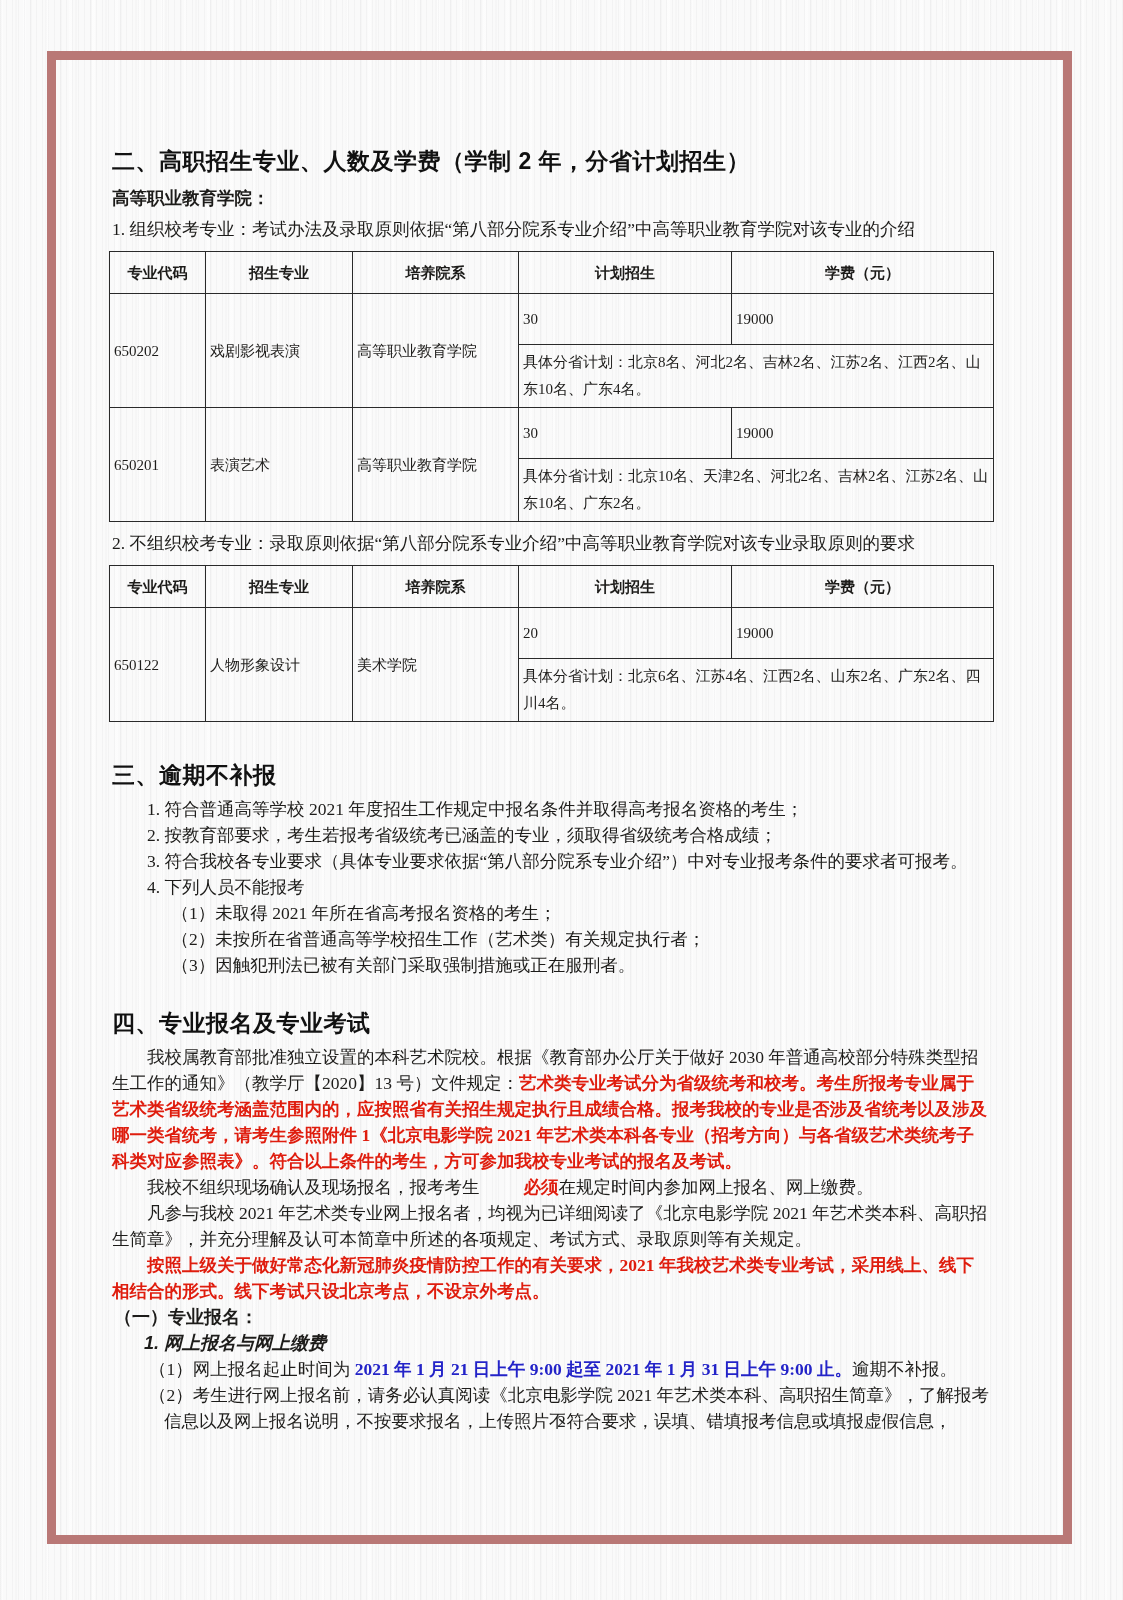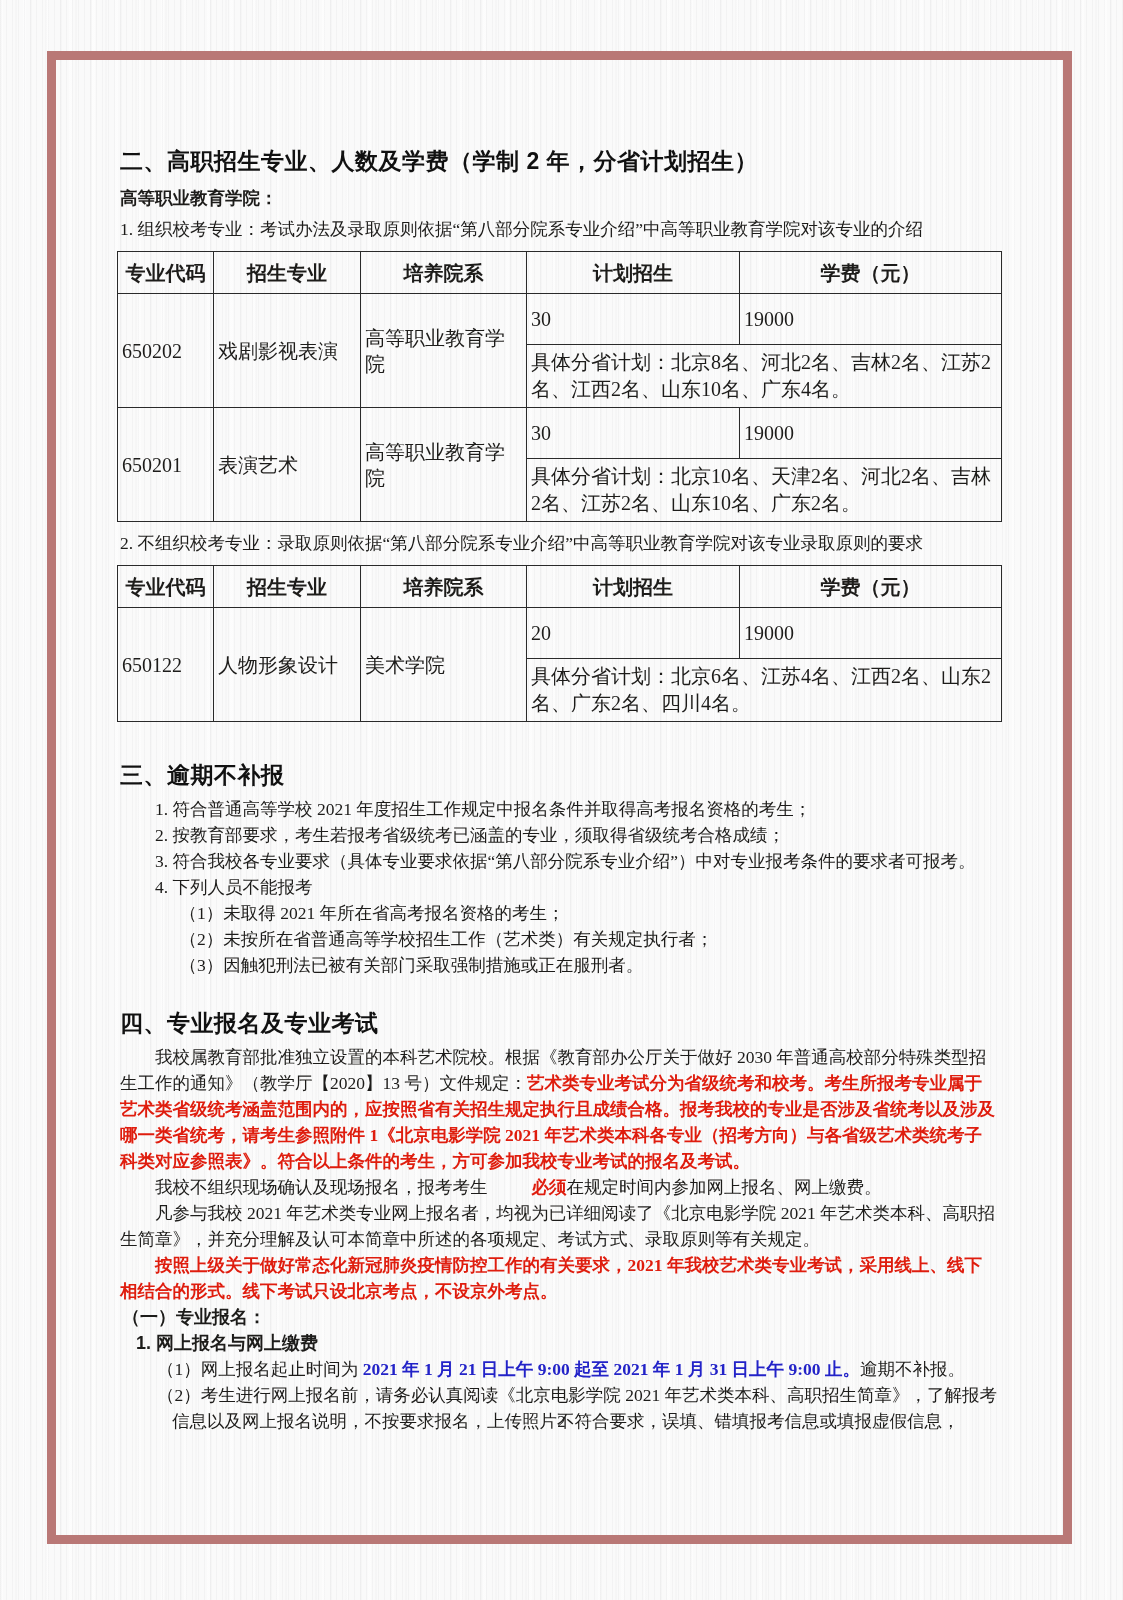--- a/index.html
+++ b/index.html
@@ -17,39 +17,39 @@
     overflow:hidden;
   }
   .frame{
     position:absolute;left:47px;top:51px;
     width:1025px;height:1493px;
     box-sizing:border-box;
     border:9px solid #b97876;
     pointer-events:none;
   }
   .content{
-    position:absolute;left:120px;top:146px;width:879px;
+    position:absolute;left:112px;top:146px;width:879px;
     font-size:17.5px;line-height:26px;
   }
   .hei{font-family:"Liberation Sans","DejaVu Sans",sans-serif;}
   .sec-title{
     font-family:"Liberation Sans","DejaVu Sans",sans-serif;
     font-weight:700;font-size:23px;line-height:30px;
     letter-spacing:0.5px;margin:0;color:#111;
   }
   .subtitle{font-weight:700;font-size:17.5px;margin:9px 0 0 0;}
   .note{margin:5px 0 0 0;}
   table.sched{
     border-collapse:collapse;table-layout:fixed;
     width:884px;margin:9px 0 0 -3px;
   }
   table.sched th, table.sched td{
     border:1.4px solid #2a2a2a;
     vertical-align:middle;
-    font-size:20px;padding:0 4px;
+    font-size:15px;padding:0 4px;
     overflow:hidden;
   }
   table.sched th{
     font-family:"Liberation Sans","DejaVu Sans",sans-serif;
     font-weight:700;height:41px;
   }
   td.cell-num{height:50px;}
   td.cell-detail{height:62px;line-height:27px;margin-left:29px;}
   .col-code{width:96px;}
   .col-major{width:147px;}
@@ -63,22 +63,23 @@
   .para{margin:0;text-indent:2em;}
   .after-title{margin-top:6px;}
   .red{color:#df1d0e;font-weight:700;}
   .red-inline{color:#df1d0e;font-weight:700;margin-left:44px;}
   .blue{color:#2323c8;font-weight:700;}
   .sub-head{
     margin:0 0 0 2px;font-weight:700;font-size:18px;
     font-family:"Liberation Sans","DejaVu Sans",sans-serif;
   }
   .item-head{
-    margin:0 0 0 16px;font-weight:700;font-size:18px;
+    margin:0 0 0 32px;font-weight:700;font-size:18px;
     font-family:"Liberation Sans","DejaVu Sans",sans-serif;
+    font-style:italic;
   }
   .li3{margin:0;padding-left:52px;text-indent:-15px;}
   .page-num{
     position:absolute;left:0;top:1412px;width:100%;
     text-align:center;font-size:17px;color:#222;
     font-family:"Liberation Serif","DejaVu Serif",serif;
   }
 </style>
 </head>
 <body>

